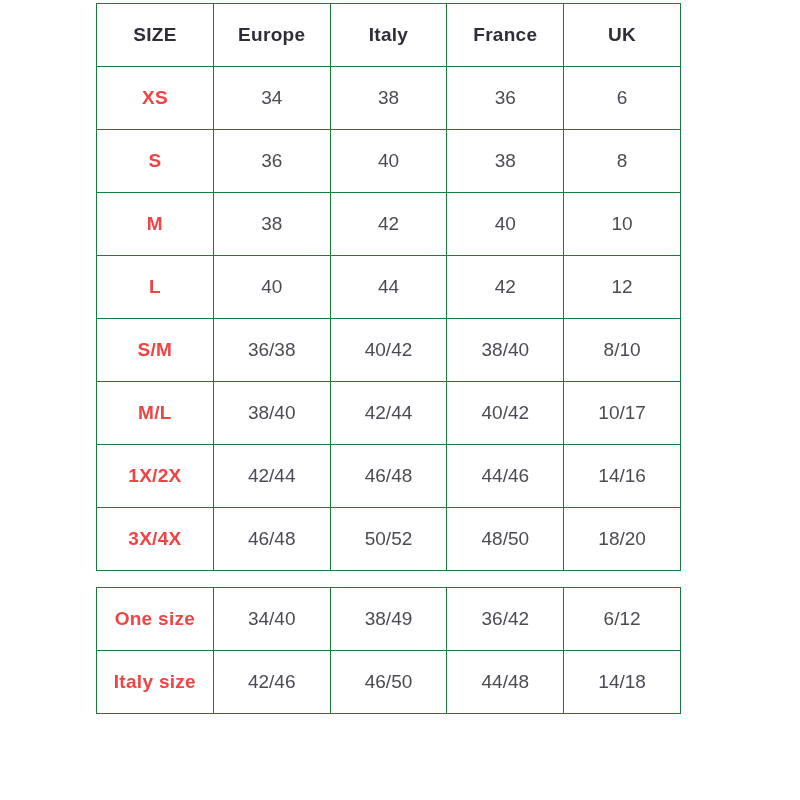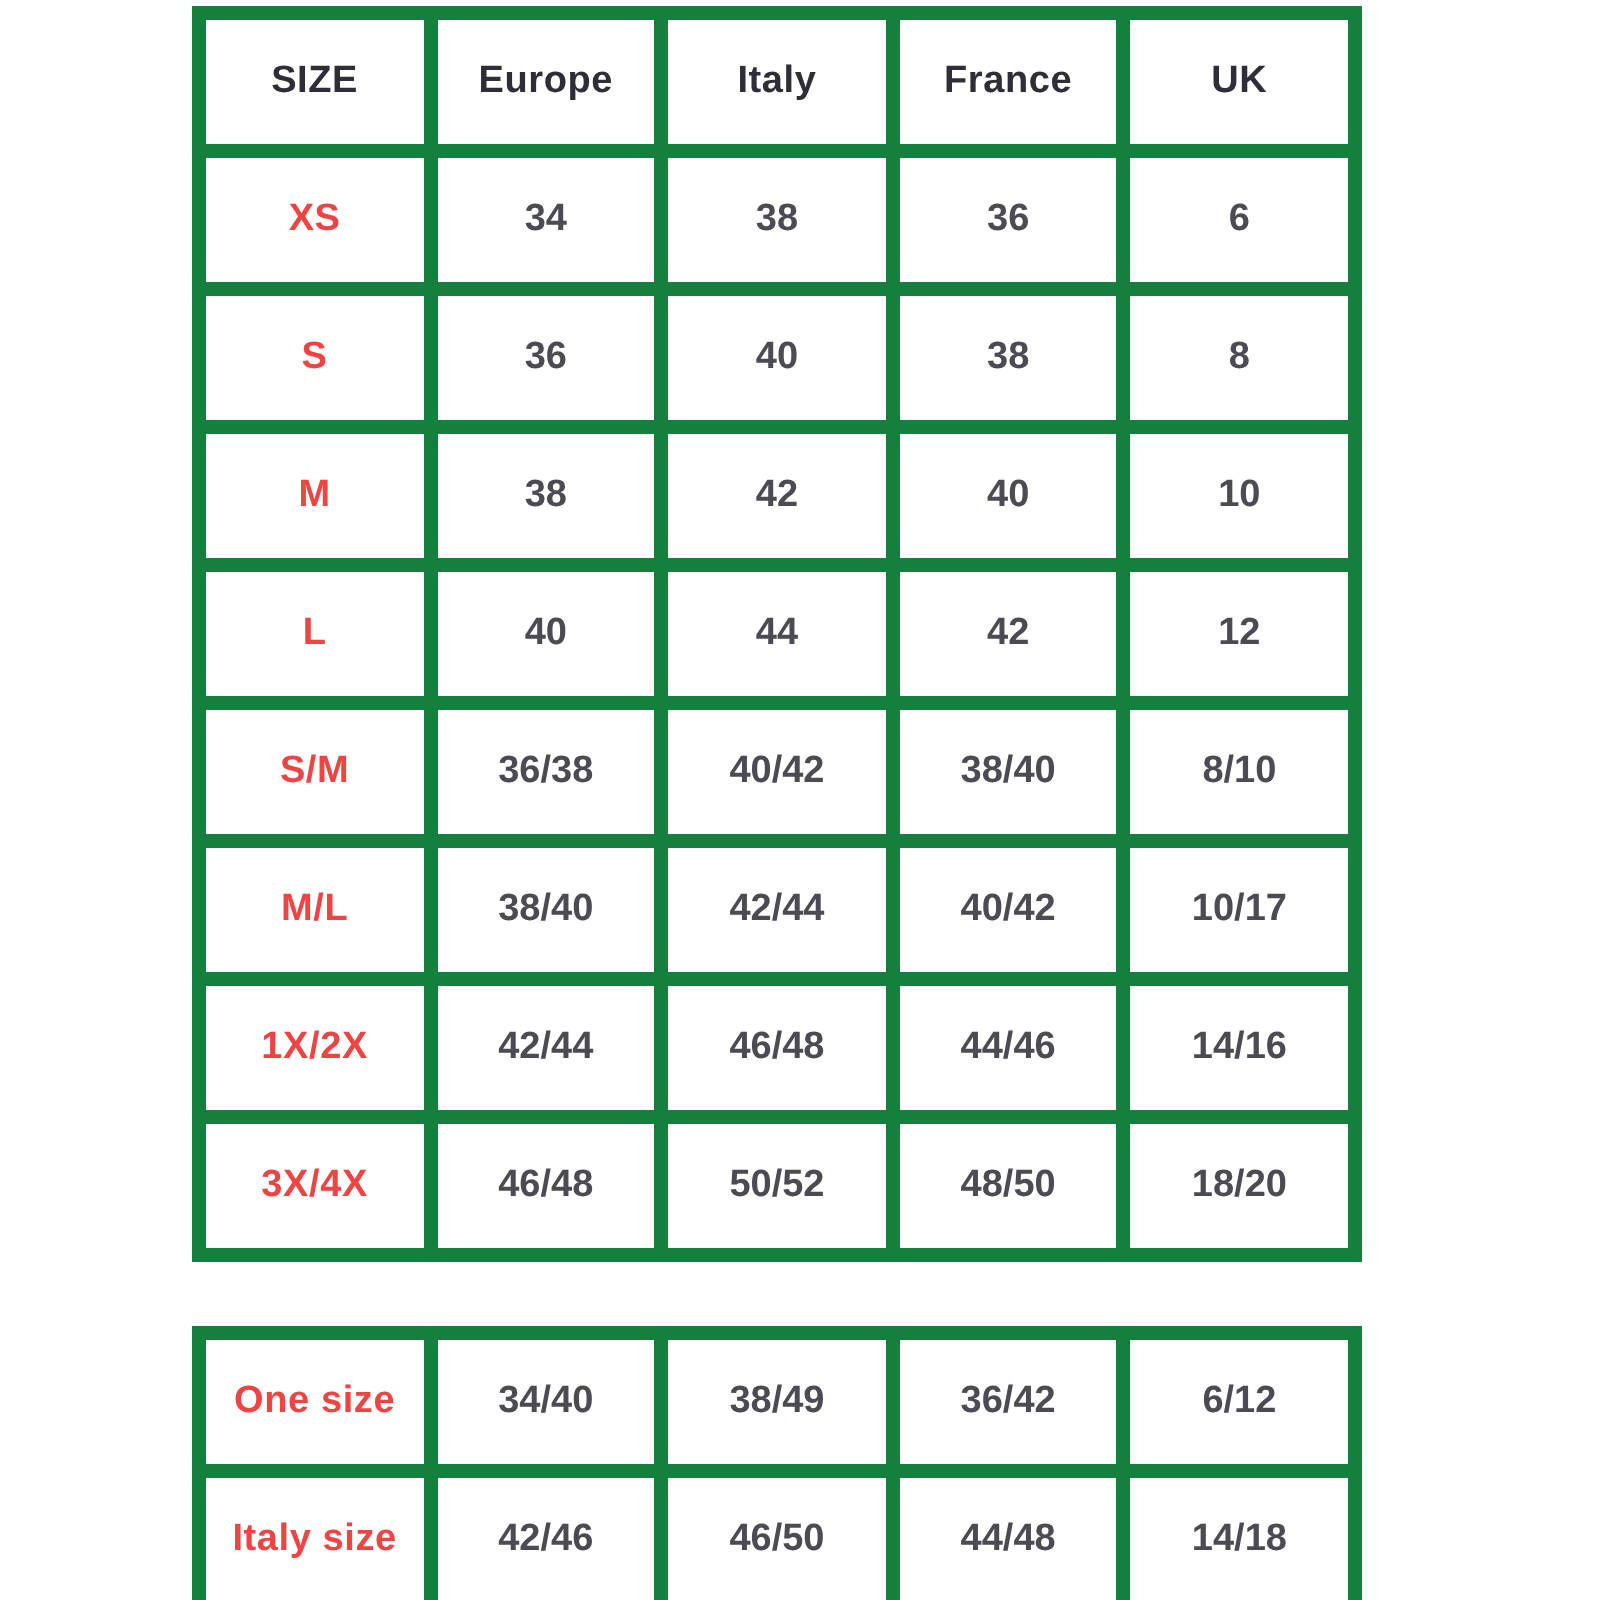--- a/index.html
+++ b/index.html
@@ -22,46 +22,46 @@
     width: 585px;
   }
   table.size-table {
     border-collapse: collapse;
     table-layout: fixed;
     width: 100%;
     background: #ffffff;
   }
   table.size-table th,
   table.size-table td {
-    border: 7px solid #15803d;
+    border: 1px solid #15803d;
     height: 62px;
     padding: 0;
     text-align: center;
     vertical-align: middle;
     font-size: 19px;
     background: #ffffff;
     overflow: hidden;
     white-space: nowrap;
   }
   table.size-table th {
     font-weight: 700;
     color: #2f2e38;
     letter-spacing: 0.3px;
   }
   td.size-cell {
     font-weight: 700;
     color: #ef4444;
     letter-spacing: 0.3px;
   }
   td.value-cell {
-    font-weight: 700;
+    font-weight: 400;
     color: #4c4b54;
   }
   table.special-table {
-    margin-top: 32px;
+    margin-top: 16px;
   }
 </style>
 </head>
 <body>
 
 <div class="canvas">
   <div class="tables-wrap">
 
     <table class="size-table main-table">
       <thead>

